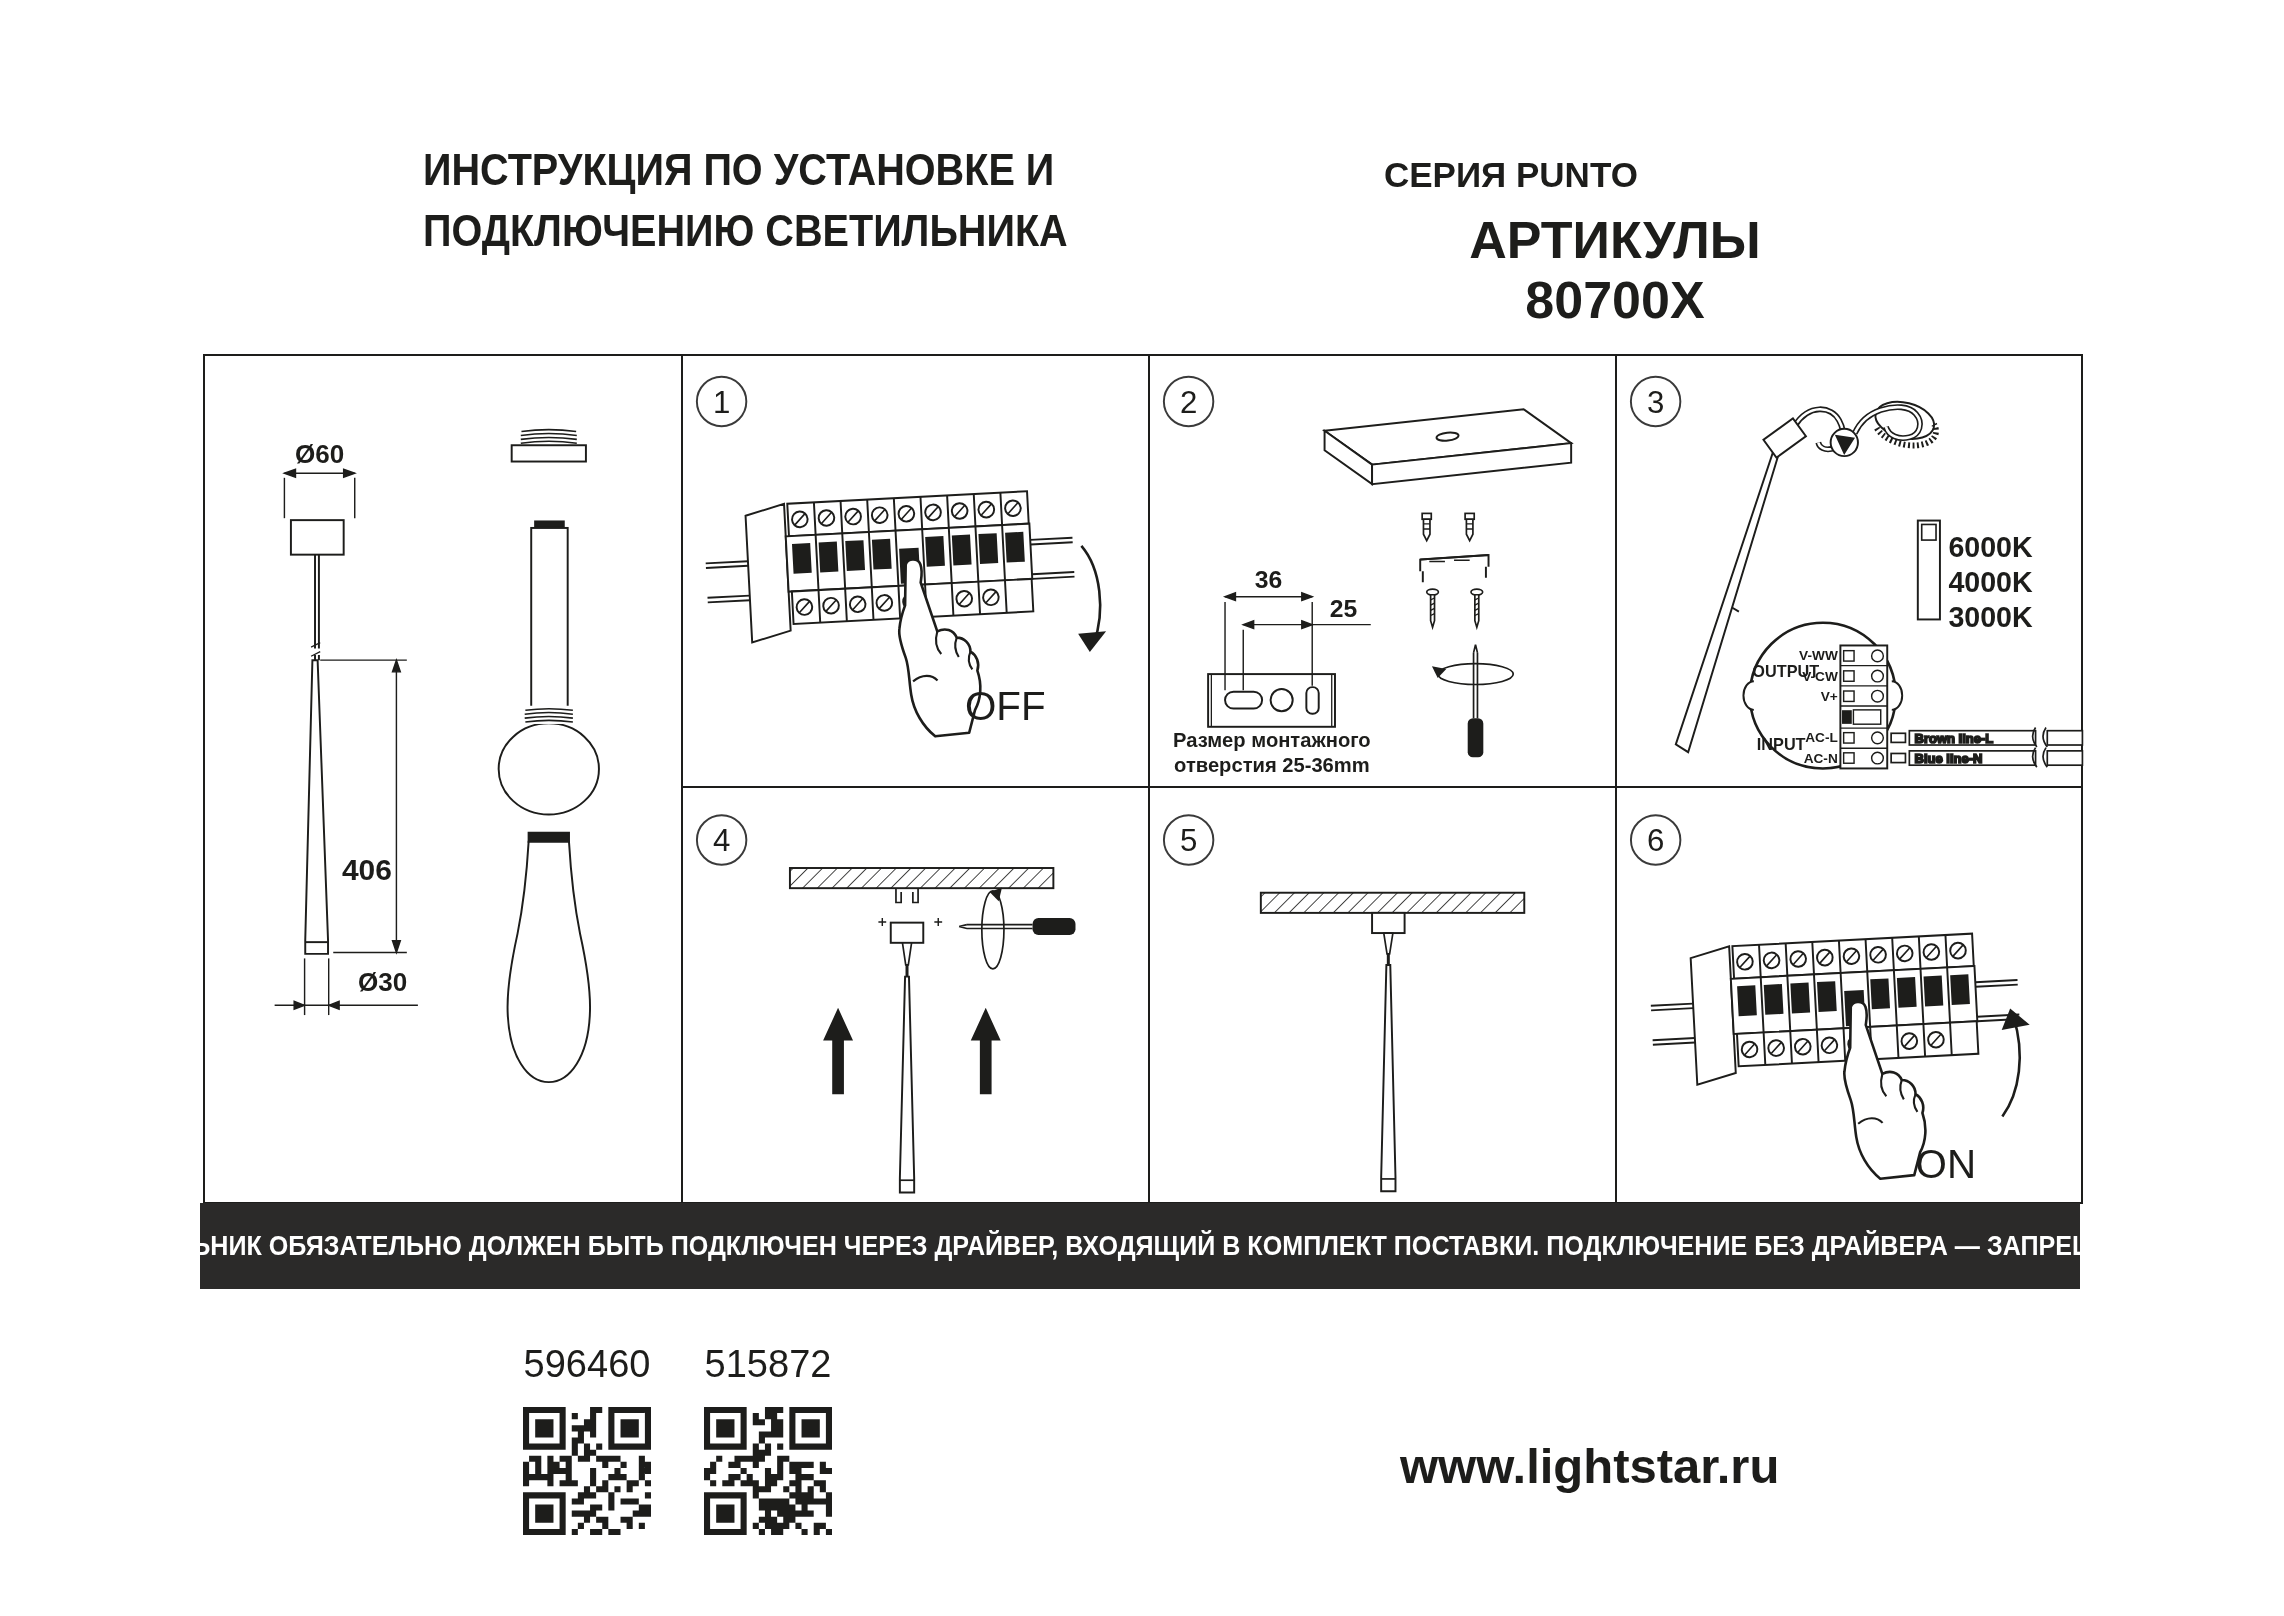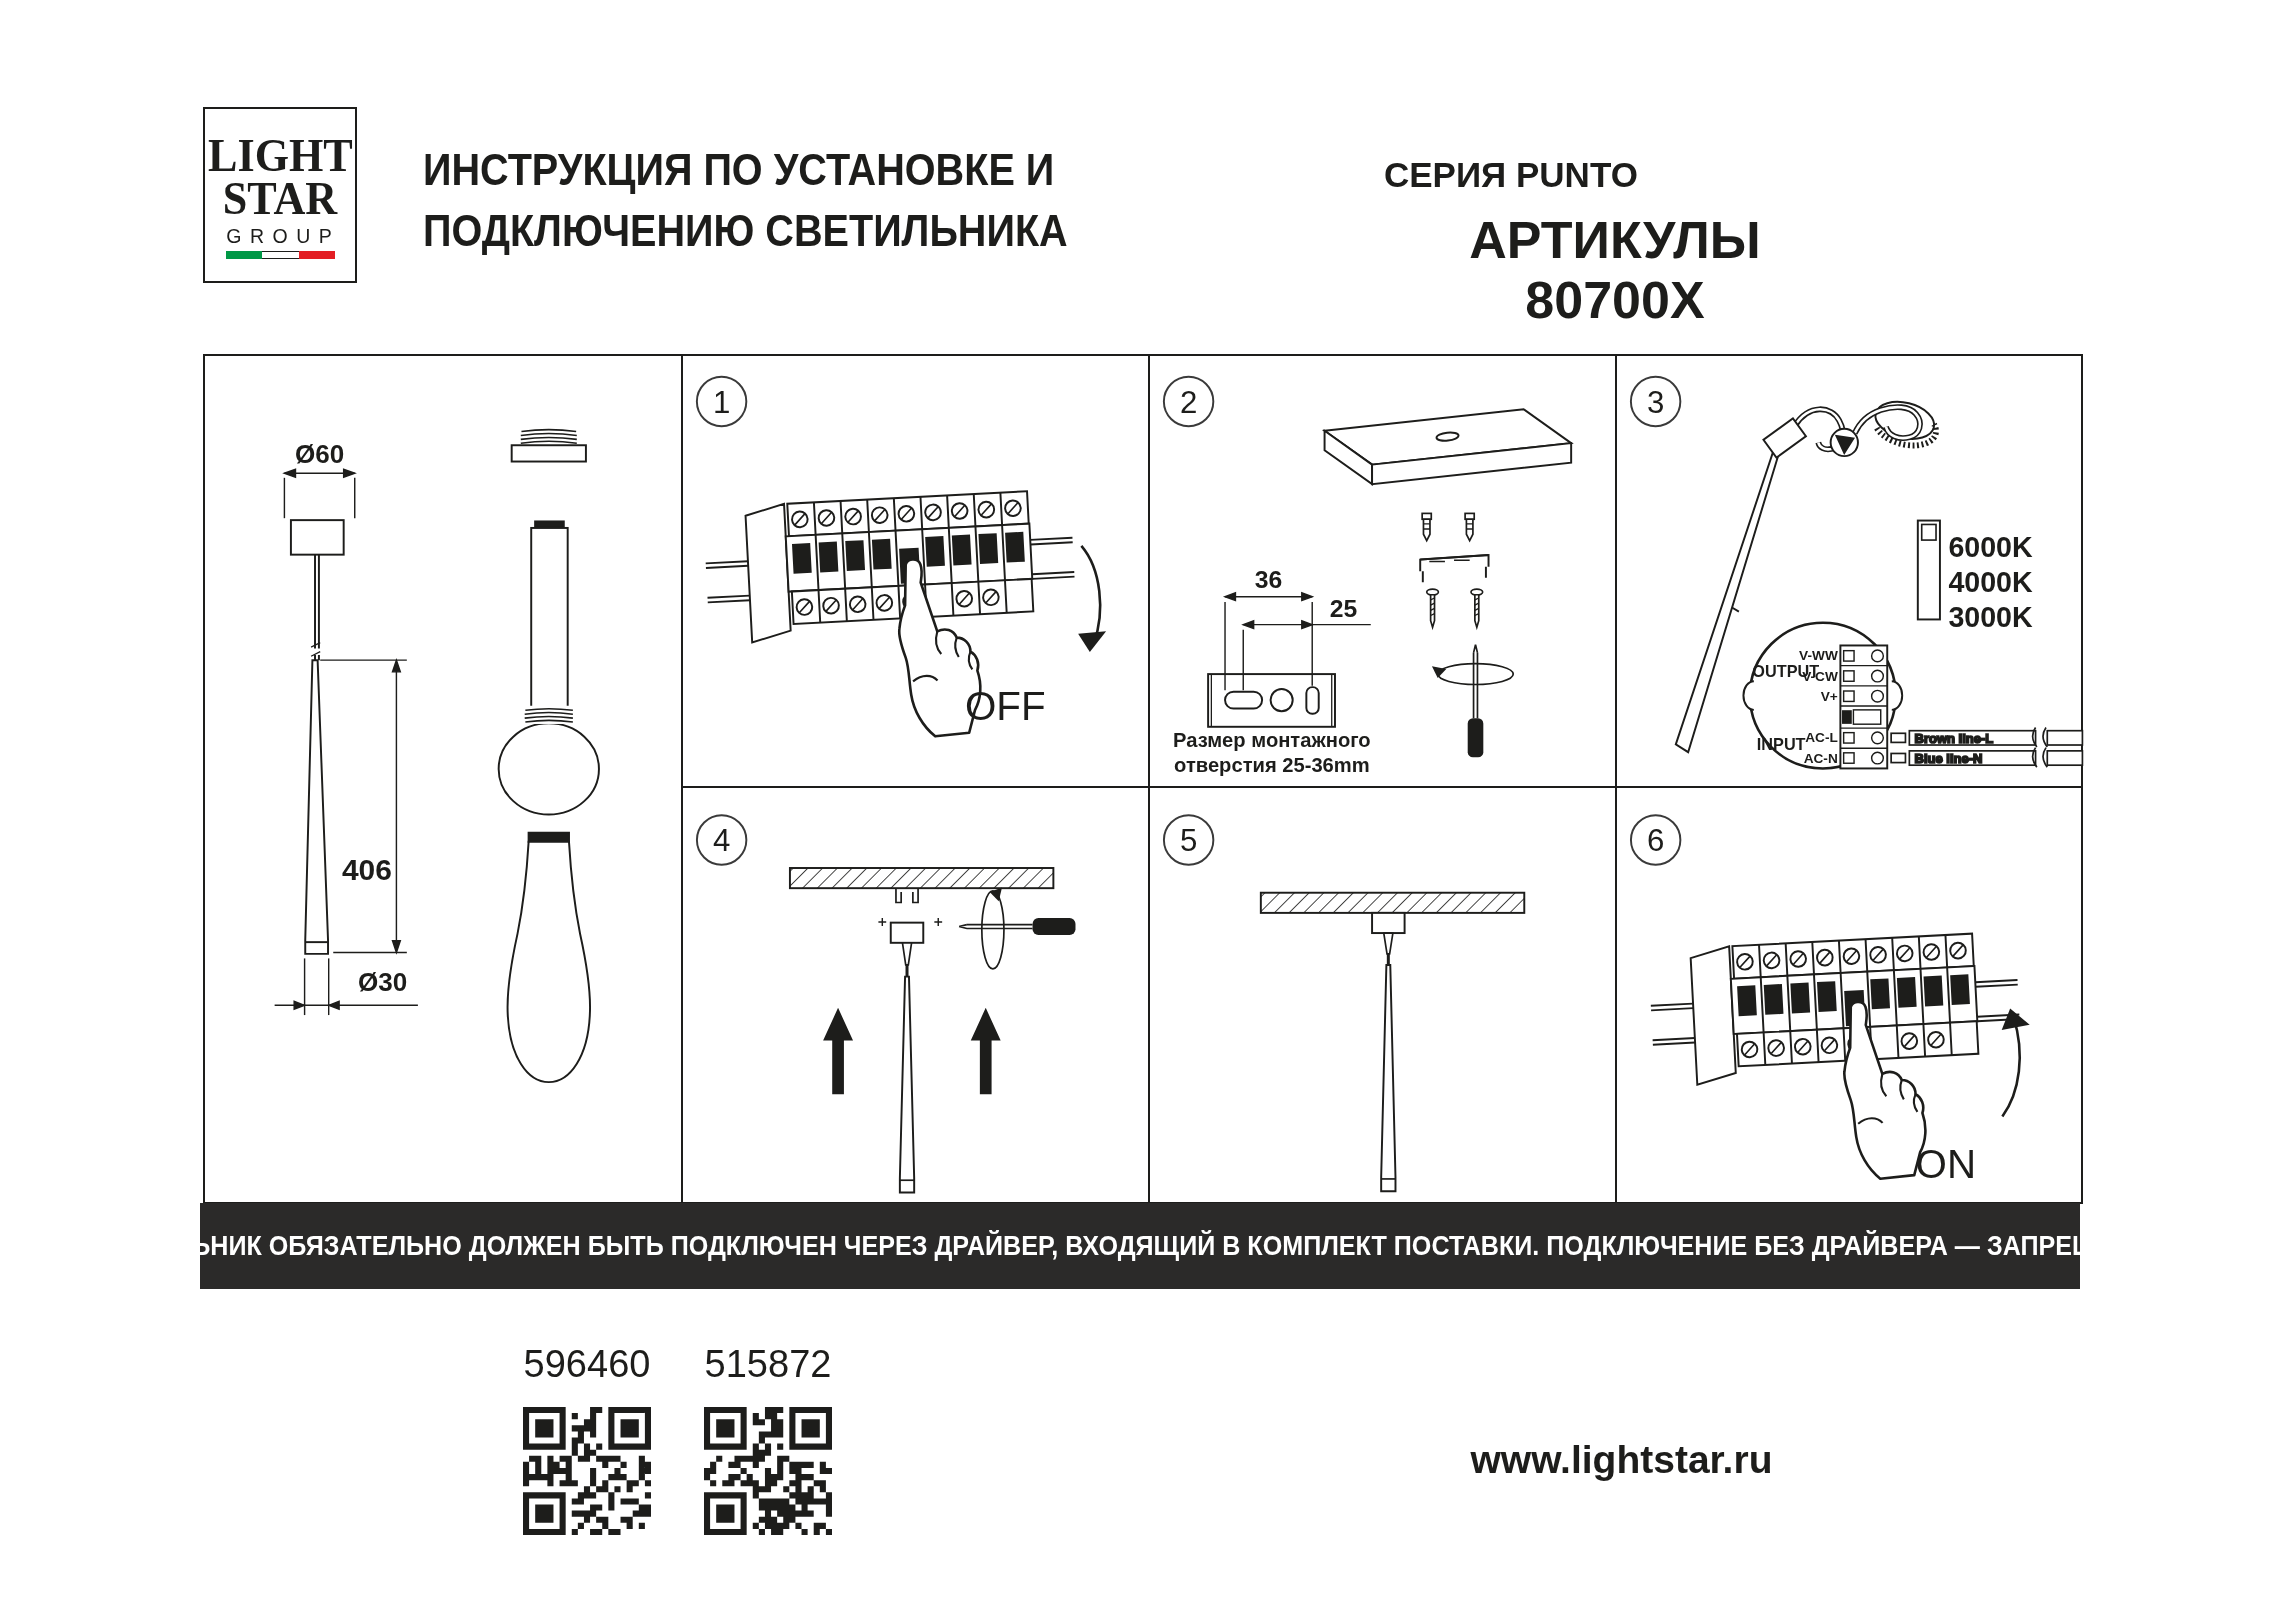--- a/index.html
+++ b/index.html
@@ -22,21 +22,21 @@
   #grid-border{left:203px;top:354px;width:1880px;height:850px;border:2px solid #1d1d1b;box-sizing:border-box;}
   .vline{top:354px;width:2px;height:850px;background:#1d1d1b;}
   #hline{left:681px;top:786px;width:1402px;height:2px;background:#1d1d1b;}
   .panel-svg{position:absolute;}
   
   #warning-bar{left:200px;top:1203px;width:1880px;height:86px;background:#2b2a29;display:flex;align-items:center;justify-content:center;}
   #warning-text{color:#ffffff;font-weight:700;font-size:27px;letter-spacing:0;white-space:nowrap;transform:scaleX(0.93);}
   
   .article-label{top:1343px;width:128px;text-align:center;font-size:38px;font-weight:400;}
   .qr-box{top:1407px;width:128px;height:128px;}
-  #website{left:1400px;top:1438px;width:443px;text-align:center;font-weight:700;font-size:39px;}
+  #website{left:1400px;top:1438px;width:443px;font-weight:700;font-size:49px;}
   
   text{font-family:"Liberation Sans",sans-serif;fill:#1d1d1b;}
   .dim-label{font-weight:700;}
 </style>
 </head>
 <body>
 
 <div id="page">
 
   <svg width="0" height="0" style="position:absolute" aria-hidden="true">
@@ -84,30 +84,20 @@
         <path d="M-3,16 L3,13 M-3,24 L3,21 M-3,32 L3,29 M-3,40 L3,37" stroke-width="2"></path>
       </g>
       <g id="dowel" stroke="#1d1d1b" fill="#fff" stroke-width="2.6">
         <rect x="-7" y="0" width="14" height="9"></rect>
         <path d="M-5,9 L-5,32 L0,42 L5,32 L5,9 Z"></path>
         <path d="M-5,16 H5 M-5,24 H5" stroke-width="2"></path>
       </g>
     </defs>
   </svg>
 
-  <div class="abs" id="logo-box">
-    <div class="logo-word" id="logo-light">LIGHT</div>
-    <div class="logo-word">STAR</div>
-    <div id="logo-group">GROUP</div>
-    <div id="logo-flag">
-      <div id="flag-green" style="background: rgb(0, 152, 70);"></div>
-      <div id="flag-white"></div>
-      <div id="flag-red" style="background: rgb(227, 30, 36);"></div>
-    </div>
-  </div>
 
   <div class="abs" id="title-block">
     <div>ИНСТРУКЦИЯ ПО УСТАНОВКЕ И</div>
     <div>ПОДКЛЮЧЕНИЮ СВЕТИЛЬНИКА</div>
   </div>
 
   <div class="abs" id="series-line">СЕРИЯ PUNTO</div>
   <div class="abs" id="articles-line">АРТИКУЛЫ 80700X</div>
 
   <div class="abs" id="grid-border"></div>

